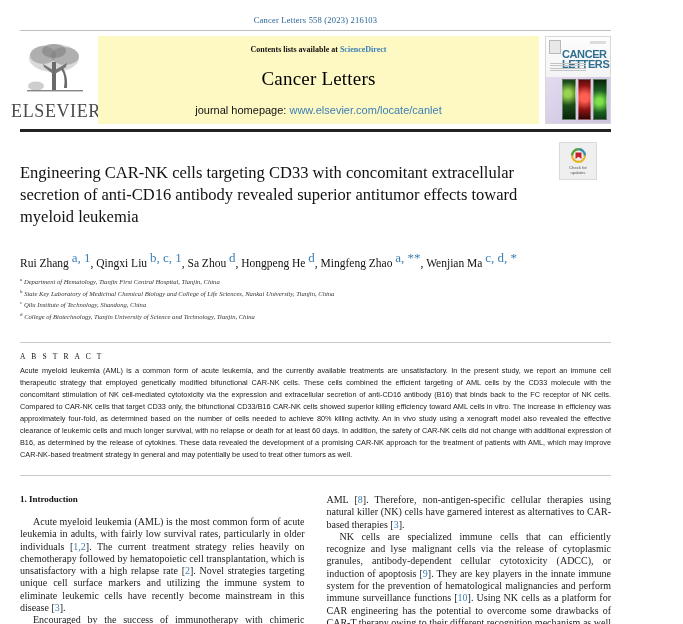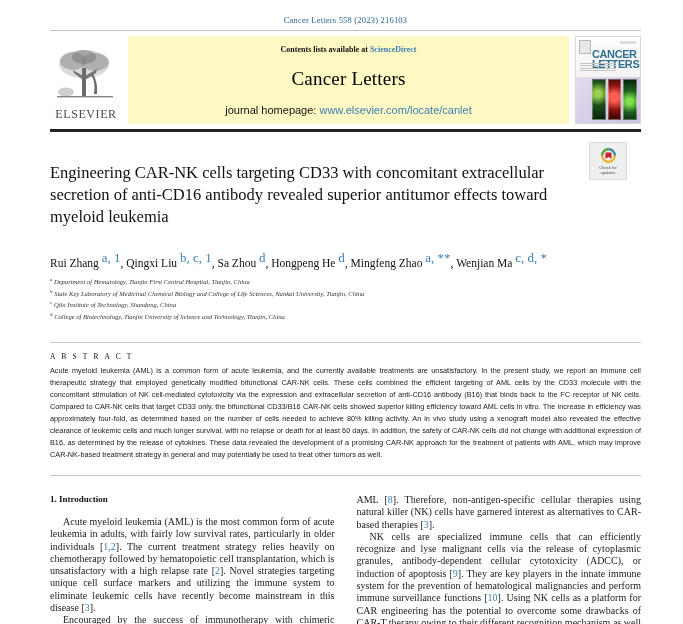--- a/index.html
+++ b/index.html
@@ -12,21 +12,20 @@
     height: 624px;
     overflow: hidden;
     font-family: "Liberation Serif", "DejaVu Serif", serif;
     color: #000;
   }
   .page {
     position: relative;
     width: 631px;
     height: 624px;
     background: #fff;
-    padding-left: 30px;
   }
 
   
   .running-head {
     text-align: center;
     font-family: "Liberation Serif", serif;
     font-size: 8.5px;
     color: #2a6496;
     letter-spacing: .2px;
     padding-top: 15px;
@@ -50,21 +49,21 @@
     display: flex;
     flex-direction: column;
     justify-content: flex-end;
     align-items: center;
     padding-bottom: 2px;
     box-sizing: border-box;
   }
   .tree-svg { display:block; }
   .elsevier-word {
     font-family: "Liberation Serif", serif;
-    font-size: 12px;
+    font-size: 18px;
     letter-spacing: .6px;
     color: #4a4a4a;
     margin-top: -1px;
   }
   .center-band {
     flex: 1 1 auto;
     background: #fef9c3;
     display: flex;
     flex-direction: column;
     align-items: center;

